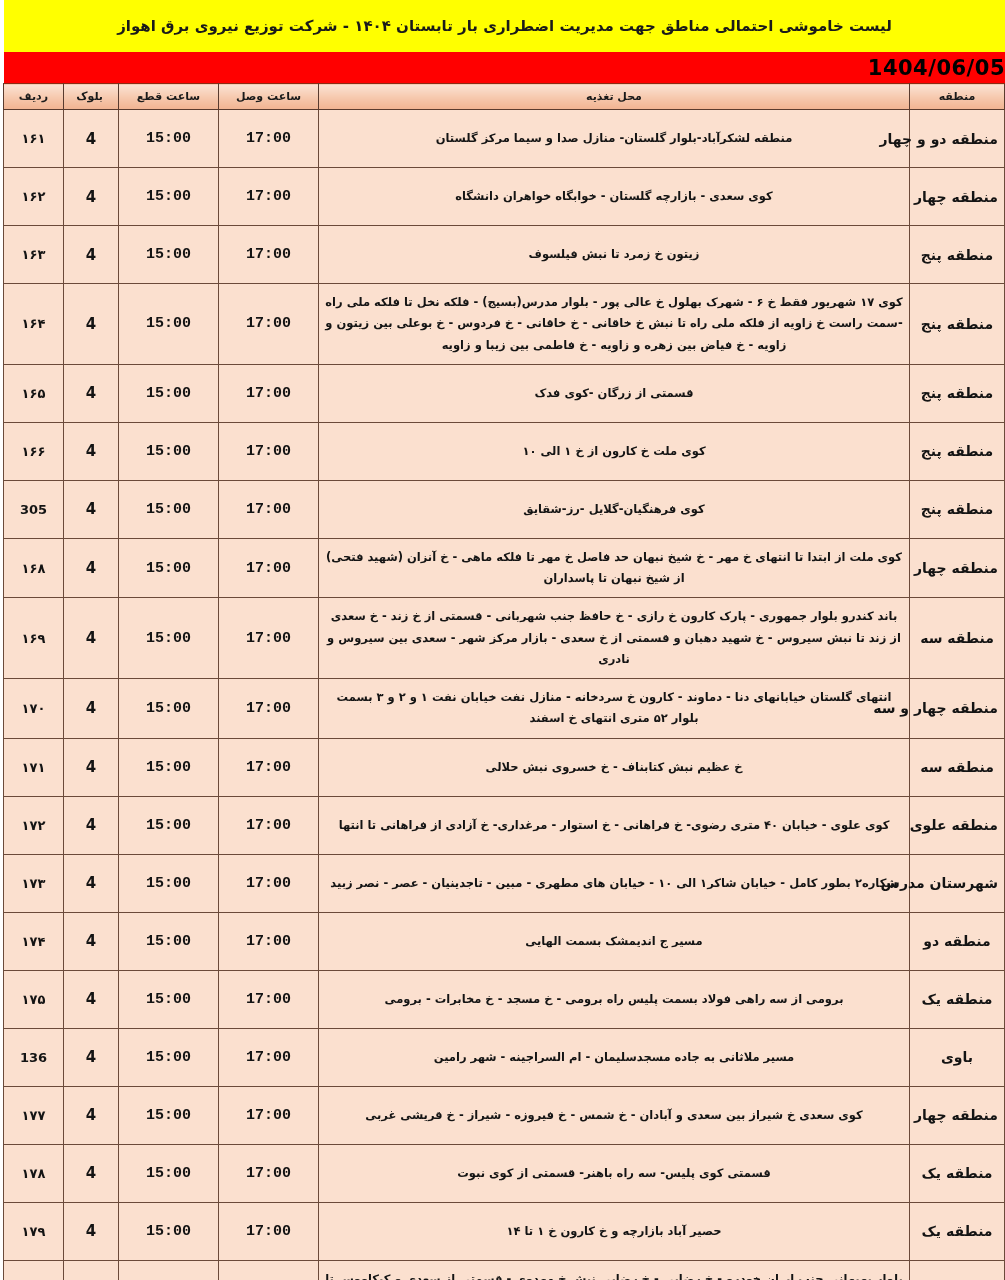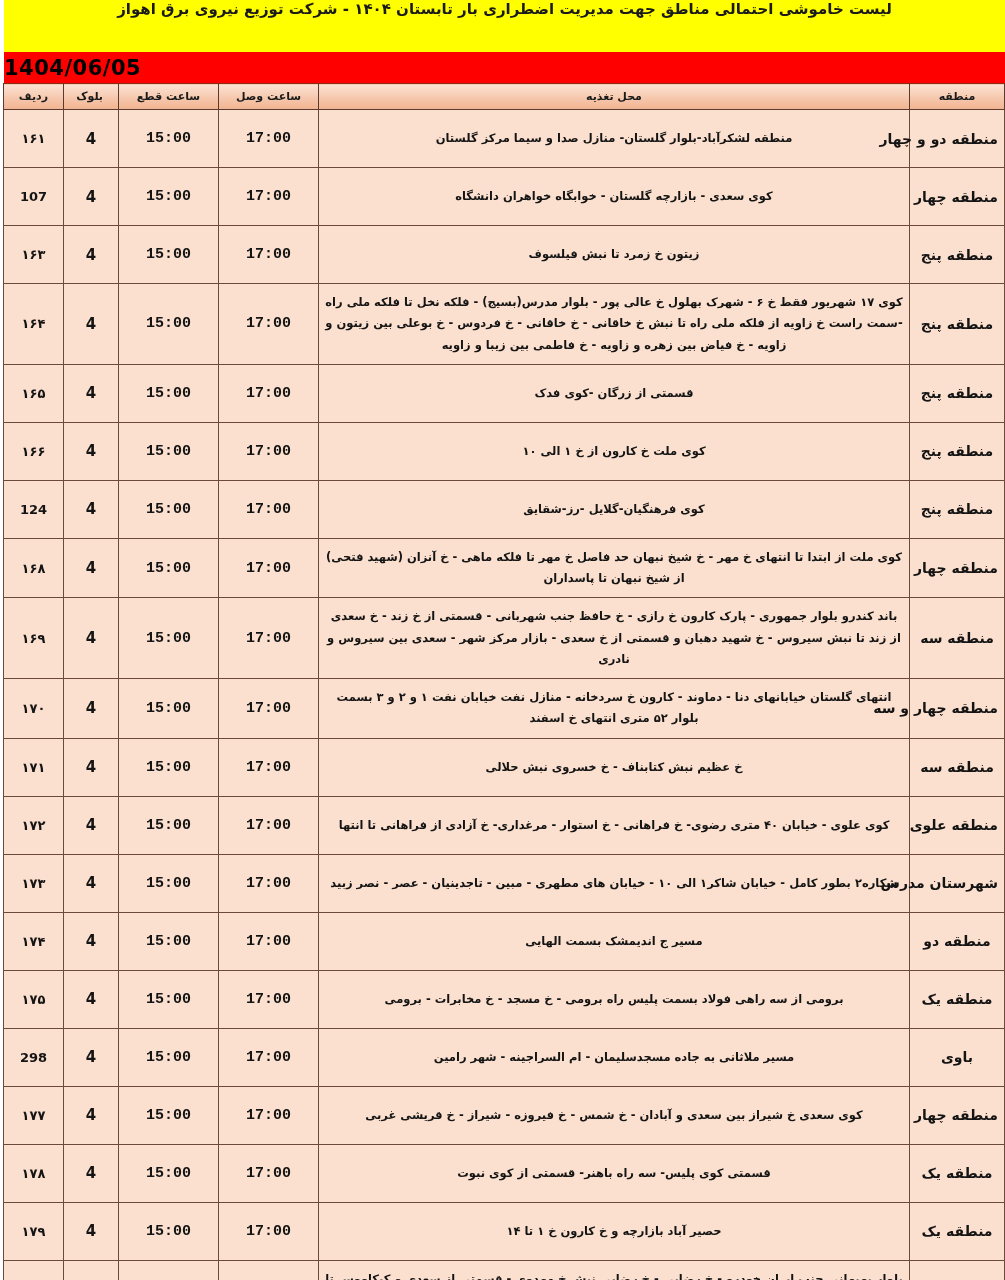--- a/index.html
+++ b/index.html
@@ -20,41 +20,41 @@
     width: 1005px;
     background: #ffffff;
     position: relative;
   }
 
   
   .title-band {
     background: #FFFF00;
     height: 52px;
     display: flex;
-    align-items: flex-start;
+    align-items: center;
     justify-content: center;
     border-left: 4px solid #ffffff;
   }
   .title-band .title-text {
     font-size: 15px;
     font-weight: bold;
     color: #1a1a1a;
     text-align: center;
     line-height: 1.2;
     letter-spacing: 0;
     padding: 0 10px;
   }
 
   
   .date-band {
     background: #FF0000;
     height: 31px;
     display: flex;
     align-items: center;
-    justify-content: flex-end;
+    justify-content: flex-start;
     border-left: 4px solid #ffffff;
   }
   .date-band .date-text {
     font-size: 21px;
     font-weight: bold;
     color: #000000;
     direction: ltr;
     letter-spacing: 0.5px;
   }
 
@@ -166,21 +166,21 @@
           <td class="cell-time">15:00</td>
           <td class="cell-block">4</td>
           <td class="cell-radif">۱۶۱</td>
         </tr>
         <tr>
           <td class="cell-region">منطقه چهار</td>
           <td class="cell-place">کوی سعدی - بازارچه گلستان - خوابگاه خواهران دانشگاه</td>
           <td class="cell-time">17:00</td>
           <td class="cell-time">15:00</td>
           <td class="cell-block">4</td>
-          <td class="cell-radif">107</td>
+          <td class="cell-radif">۱۶۲</td>
         </tr>
         <tr>
           <td class="cell-region">منطقه پنج</td>
           <td class="cell-place">زیتون خ زمرد تا نبش فیلسوف</td>
           <td class="cell-time">17:00</td>
           <td class="cell-time">15:00</td>
           <td class="cell-block">4</td>
           <td class="cell-radif">۱۶۳</td>
         </tr>
         <tr>
@@ -206,21 +206,21 @@
           <td class="cell-time">15:00</td>
           <td class="cell-block">4</td>
           <td class="cell-radif">۱۶۶</td>
         </tr>
         <tr>
           <td class="cell-region">منطقه پنج</td>
           <td class="cell-place">کوی فرهنگیان-گلایل -رز-شقایق</td>
           <td class="cell-time">17:00</td>
           <td class="cell-time">15:00</td>
           <td class="cell-block">4</td>
-          <td class="cell-radif">124</td>
+          <td class="cell-radif">305</td>
         </tr>
         <tr>
           <td class="cell-region">منطقه چهار</td>
           <td class="cell-place">کوی ملت از ابتدا تا انتهای خ مهر - خ شیخ نبهان حد فاصل خ مهر تا فلکه ماهی - خ آنزان (شهید فتحی) از شیخ نبهان تا پاسداران</td>
           <td class="cell-time">17:00</td>
           <td class="cell-time">15:00</td>
           <td class="cell-block">4</td>
           <td class="cell-radif">۱۶۸</td>
         </tr>
         <tr>
@@ -278,21 +278,21 @@
           <td class="cell-time">15:00</td>
           <td class="cell-block">4</td>
           <td class="cell-radif">۱۷۵</td>
         </tr>
         <tr>
           <td class="cell-region">باوی</td>
           <td class="cell-place">مسیر ملاثانی به جاده مسجدسلیمان - ام السراجینه - شهر رامین</td>
           <td class="cell-time">17:00</td>
           <td class="cell-time">15:00</td>
           <td class="cell-block">4</td>
-          <td class="cell-radif">298</td>
+          <td class="cell-radif">136</td>
         </tr>
         <tr>
           <td class="cell-region">منطقه چهار</td>
           <td class="cell-place">کوی سعدی خ شیراز بین سعدی و آبادان - خ شمس - خ فیروزه - شیراز - خ قریشی غربی</td>
           <td class="cell-time">17:00</td>
           <td class="cell-time">15:00</td>
           <td class="cell-block">4</td>
           <td class="cell-radif">۱۷۷</td>
         </tr>
         <tr>

